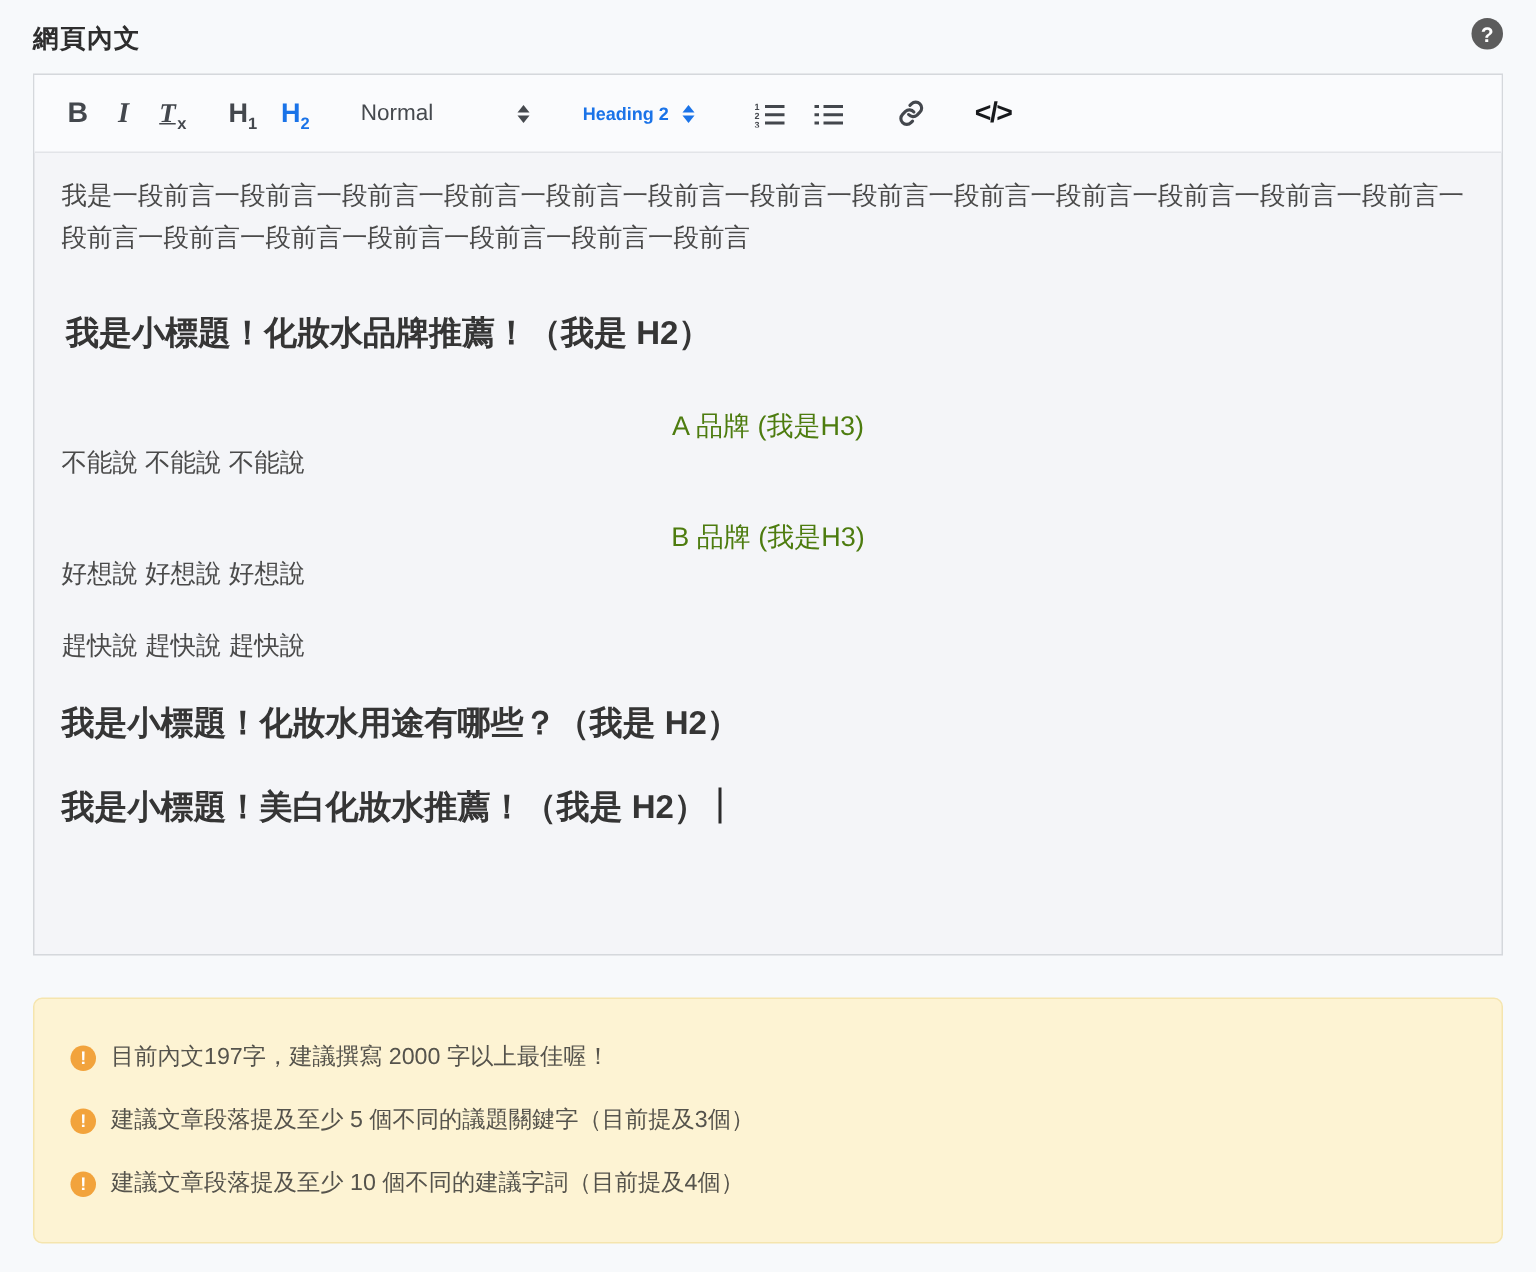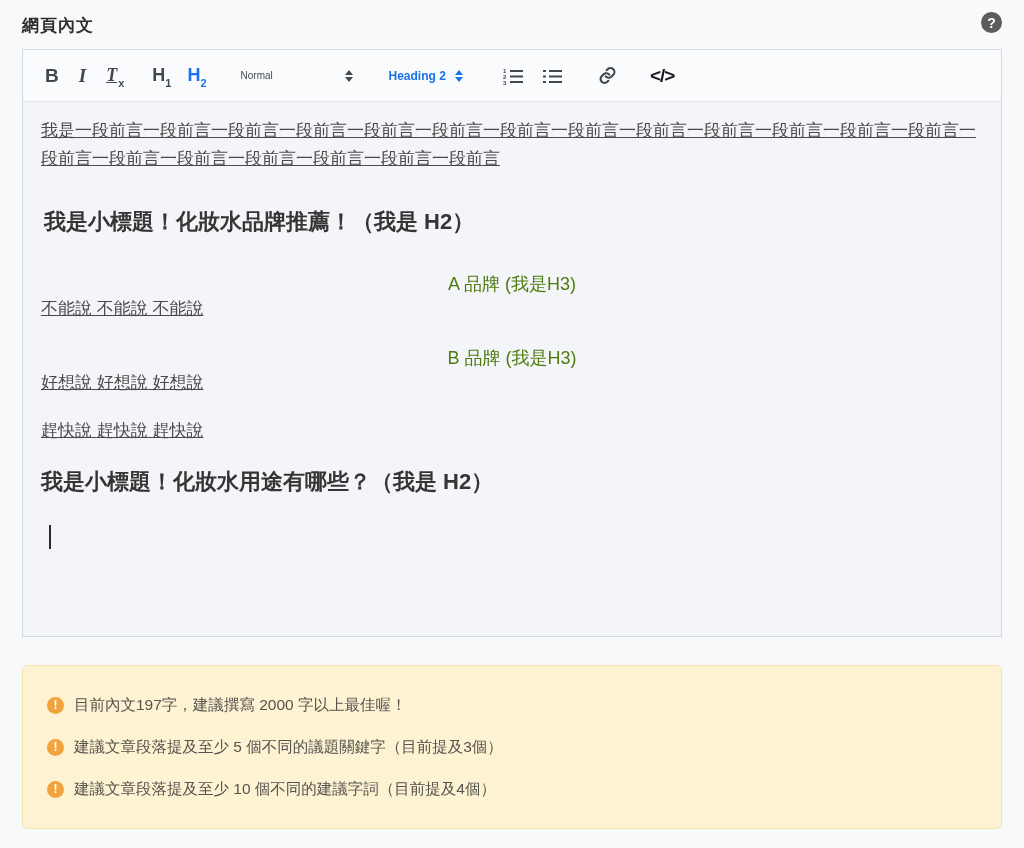--- a/index.html
+++ b/index.html
@@ -42,38 +42,38 @@
   .tb-clear .sub { font-size:11px; font-weight:800; margin-left:1px; transform:translateY(3px); display:inline-block; }
   .tb-h { font-size:18px; font-weight:600; }
   .tb-h .sub { font-size:11px; font-weight:800; transform:translateY(3px); display:inline-block; }
   .tb-h1 { margin-left:28px; }
   .tb-h2 { margin-left:16px; color:#1a73e8; }
   .tb-select {
     border:none; background:transparent; cursor:pointer; padding:0;
     display:inline-flex; align-items:center;
     font-family:"Liberation Sans", sans-serif;
   }
-  .sel-normal { margin-left:34px; width:112px; justify-content:space-between; font-size:10px; color:#45494e; }
+  .sel-normal { margin-left:34px; width:112px; justify-content:space-between; font-size:15px; color:#45494e; }
   .sel-heading { margin-left:36px; font-size:12px; font-weight:700; color:#1a73e8; }
   .sel-heading .label { margin-right:9px; }
   .updown { display:inline-flex; flex-direction:column; gap:2px; }
   .updown .up { width:0; height:0; border-left:4px solid transparent; border-right:4px solid transparent; border-bottom:5px solid currentColor; }
   .updown .down { width:0; height:0; border-left:4px solid transparent; border-right:4px solid transparent; border-top:5px solid currentColor; }
   .tb-ol { margin-left:40px; }
   .tb-ul { margin-left:18px; }
   .tb-link { margin-left:34px; }
   .tb-code { margin-left:32px; font-size:19px; font-weight:800; letter-spacing:-1px; color:#17191c; }
   .tb-btn svg { display:block; }
 
   
   .content {
     height:534px; padding:15px 18px; overflow:hidden;
     font-size:17px; color:#4a4a4a; cursor:text;
   }
-  .content p { margin:0; line-height:28px;text-decoration:underline; }
+  .content p { margin:0; line-height:28px; }
   .intro { margin-bottom:34px !important; }
   .content h2 { font-size:22px; line-height:30px; font-weight:700; color:#353535; margin:0 0 34px 3px; }
   .brand { margin-bottom:24px; }
   .brand h3 { font-size:18px; line-height:26px; font-weight:400; color:#4d7c0f; margin:0;text-align:center; }
   .brand p { line-height:24px; }
   .h2-mid { margin:22px 0 26px 0 !important; }
   .h2-last { margin:0 !important; }
   .caret { display:inline-block; width:2px; height:24px; background:#2b2b2b; margin-left:8px; vertical-align:-4px; }
 
   
@@ -186,21 +186,21 @@
         <h3>B 品牌 (我是H3)</h3>
         <p>好想說 好想說 好想說</p>
       </div>
 
       <div class="brand">
         <p>趕快說 趕快說 趕快說</p>
       </div>
 
       <h2 class="h2-mid">我是小標題！化妝水用途有哪些？（我是 H2）</h2>
 
-      <h2 class="h2-last"><span class="caret"></span></h2>
+      <h2 class="h2-last"><span>我是小標題！美白化妝水推薦！（我是 H2）</span><span class="caret"></span></h2>
     </div>
   </div>
 
   <div class="warnbox">
     <div class="warn-row">
       <span class="warn-icon">!</span>
       <span class="warn-text">目前內文197字，建議撰寫 2000 字以上最佳喔！</span>
     </div>
     <div class="warn-row">
       <span class="warn-icon">!</span>

